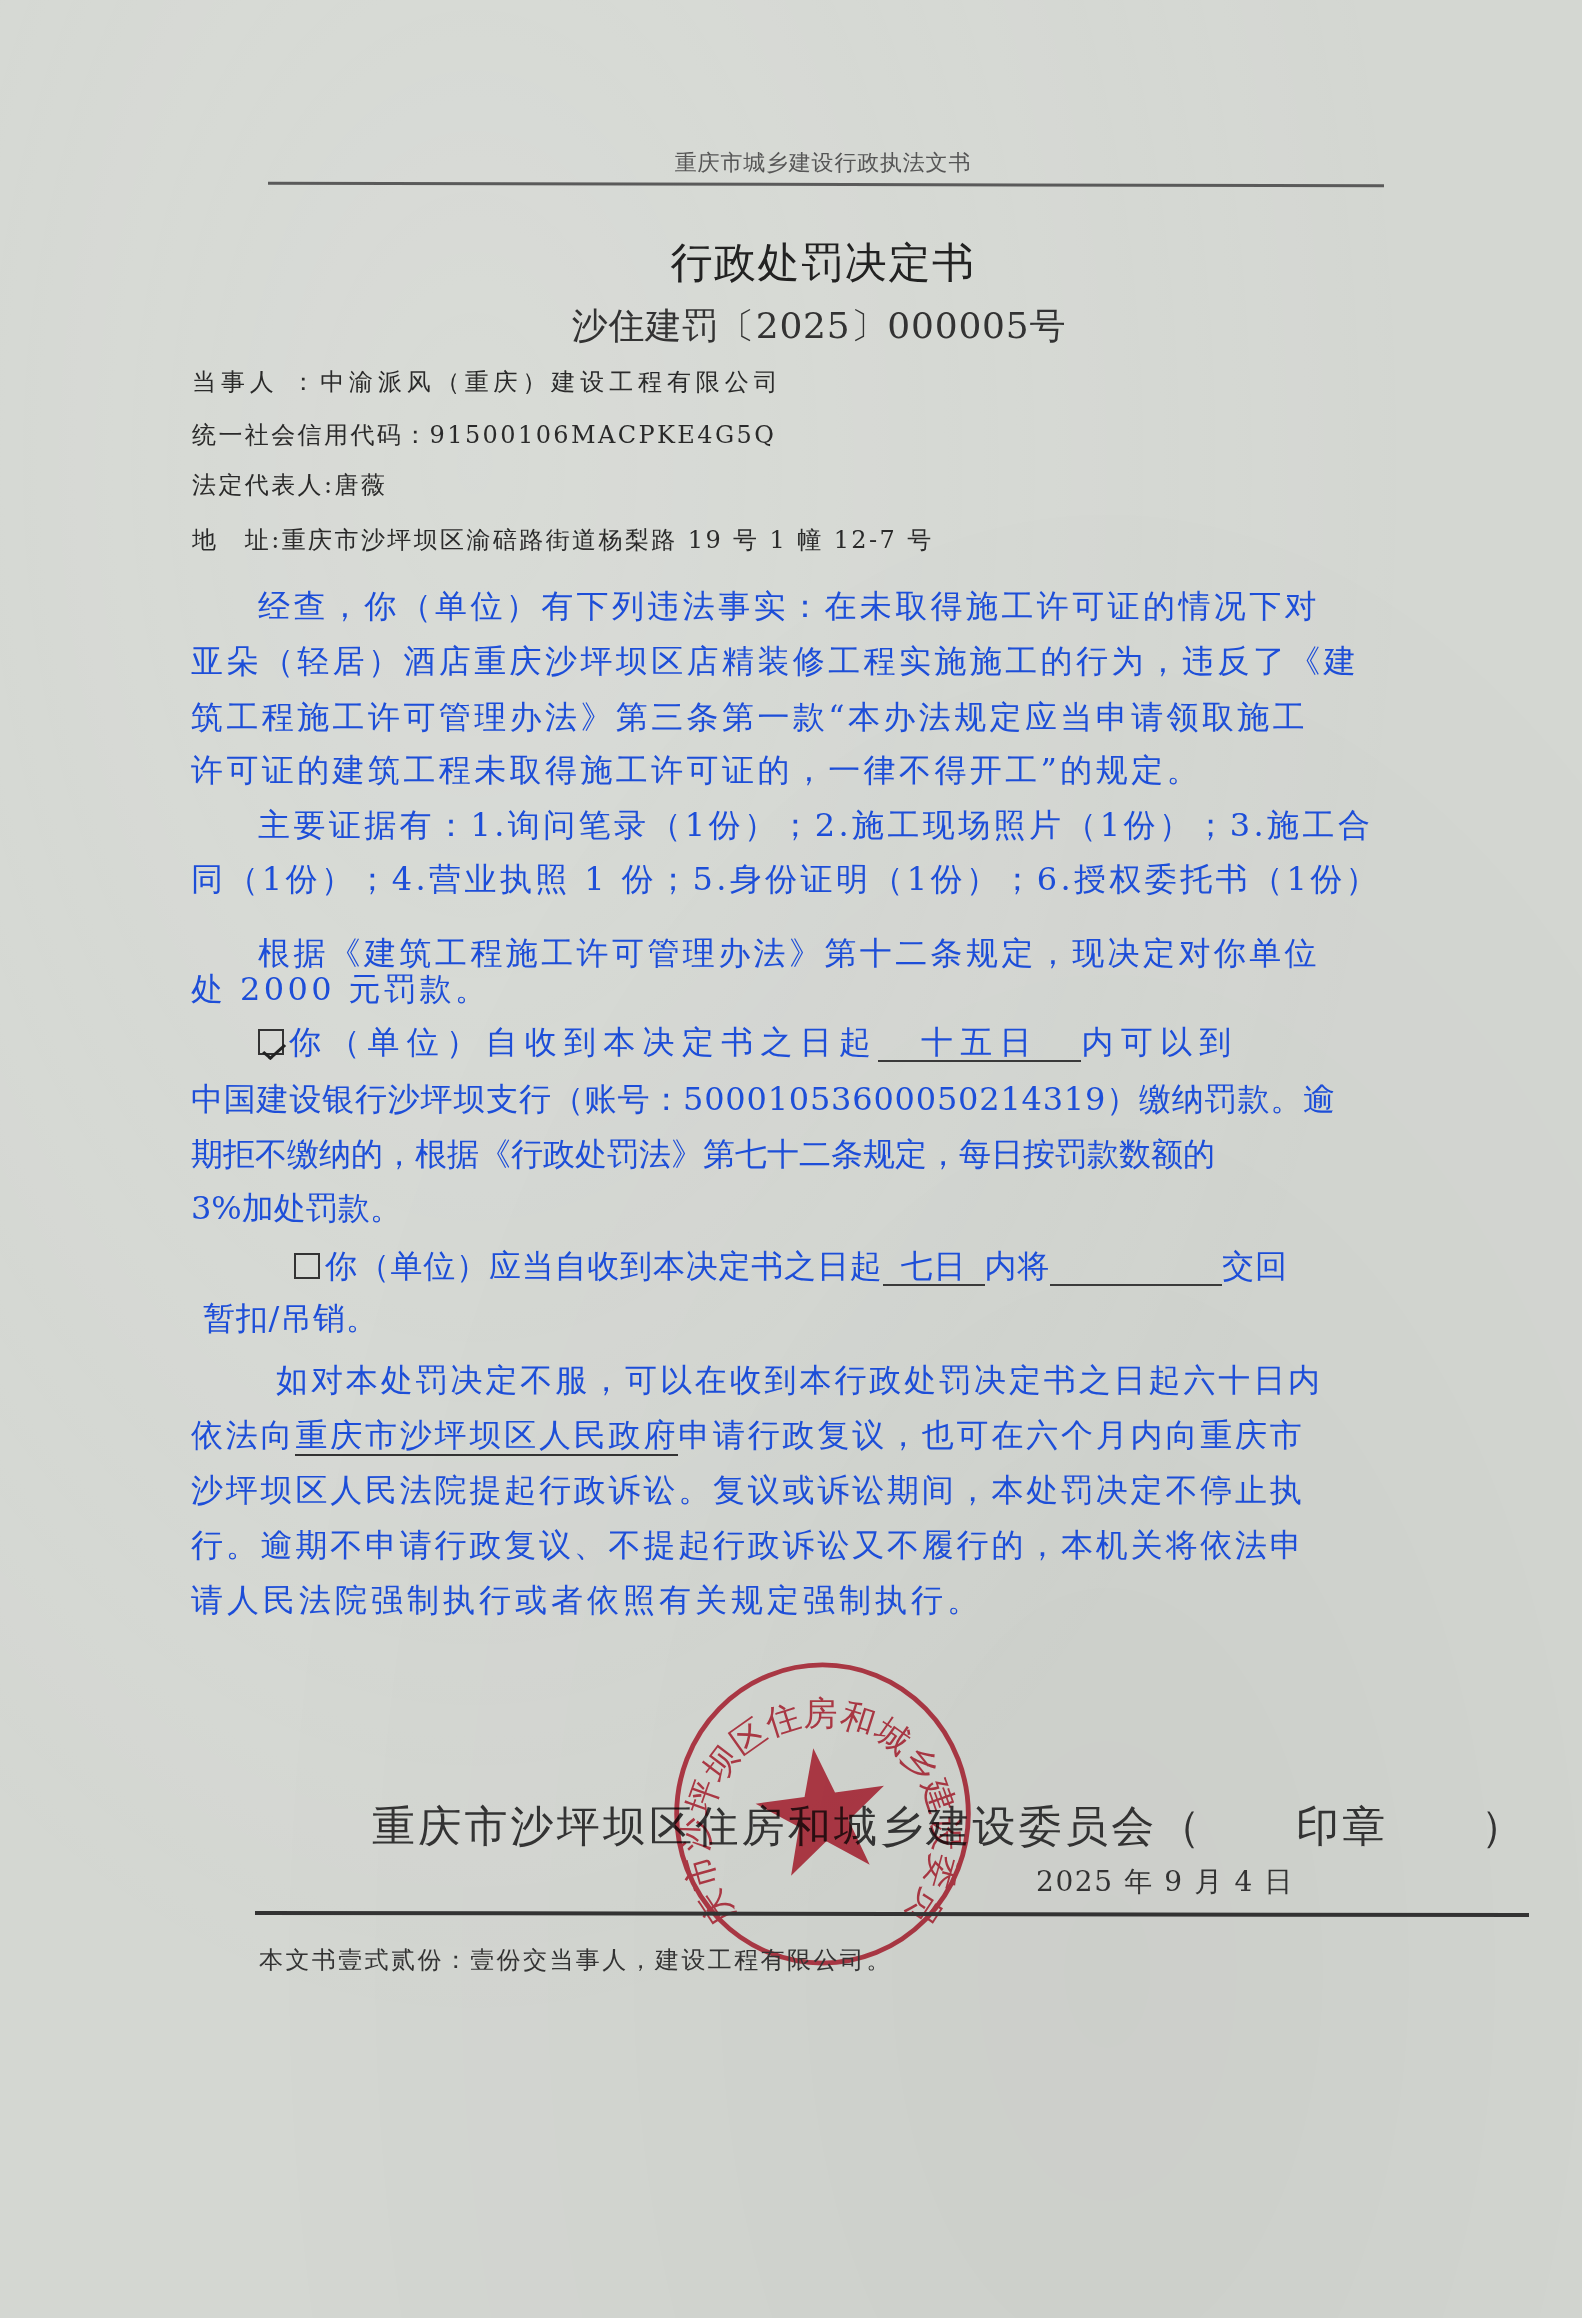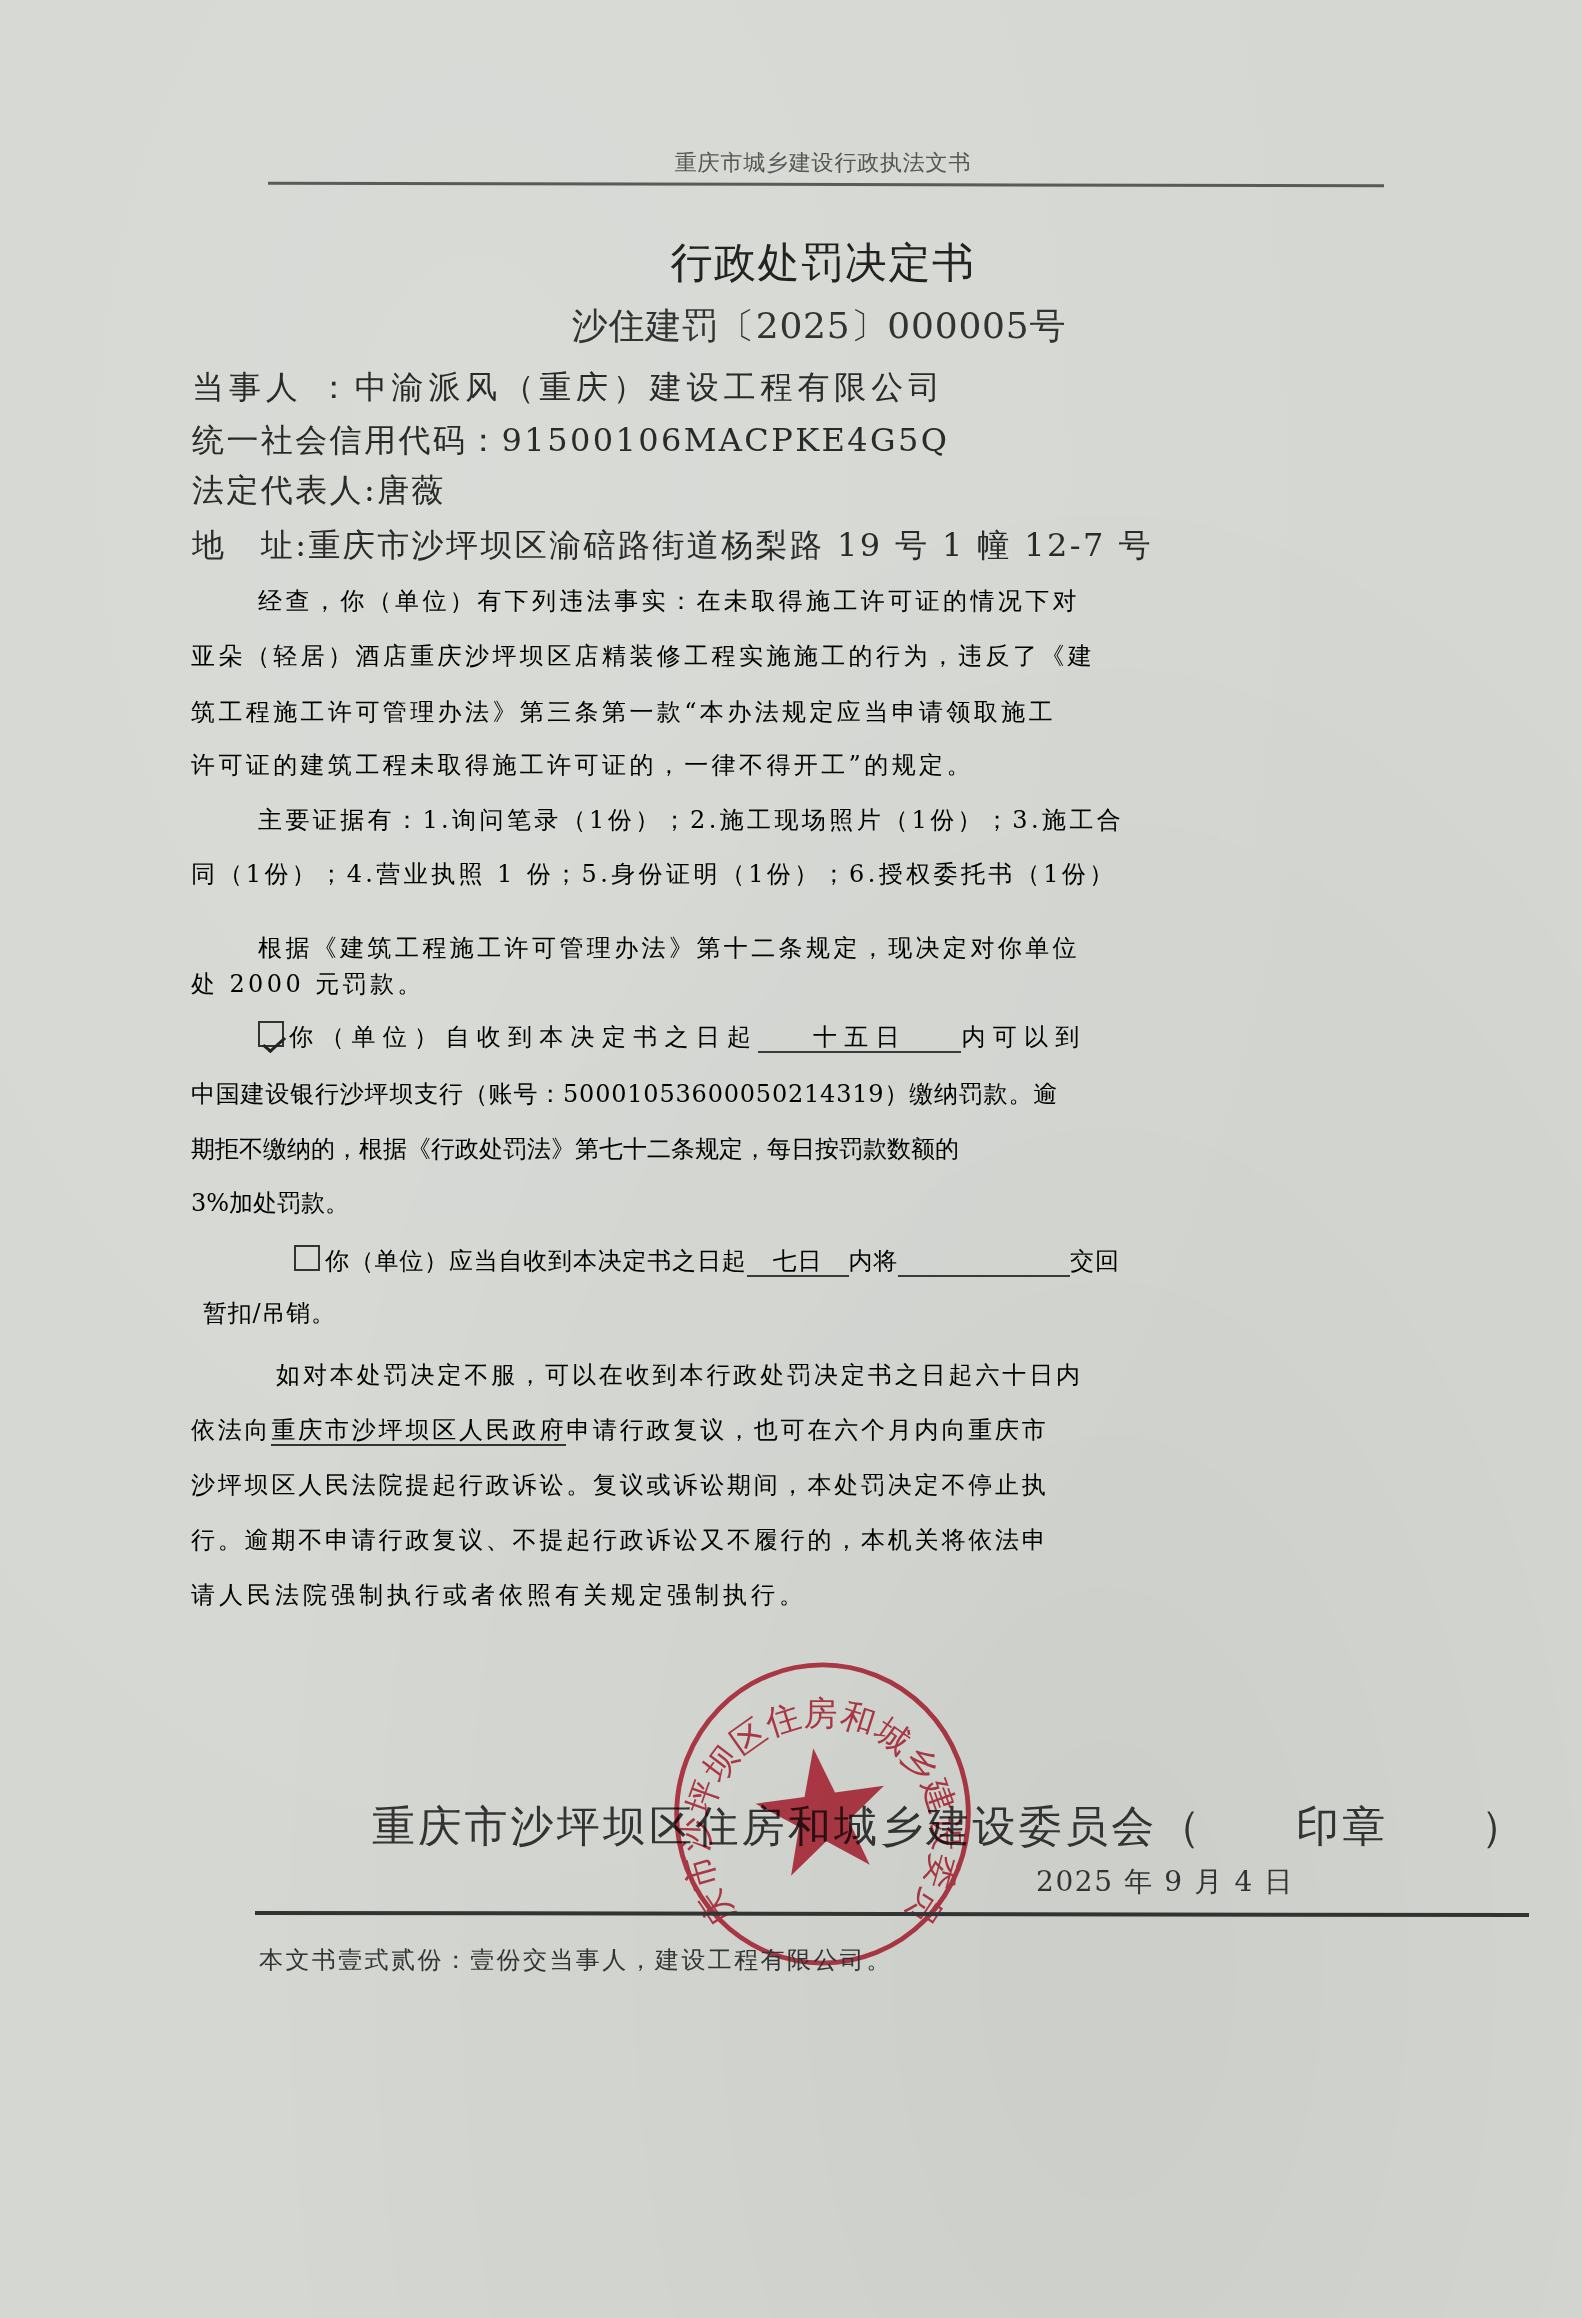--- a/index.html
+++ b/index.html
@@ -42,25 +42,25 @@
   .doc-number {
     left: 0; width: 1638px; top: 302px;
     text-align: center;
     font-size: 36px;
     color: #333;
     letter-spacing: 0.8px;
   }
 
   .line {
     left: 192px;
-    font-size: 32px;
+    font-size: 24px;
     color: #2a2a2a;
     letter-spacing: 2.4px;
   }
-  .para-line { left: 191px; font-size: 24px; color: #000000; letter-spacing: 3.4px; }
+  .para-line { left: 191px; font-size: 32px; color: #1d4ed8; letter-spacing: 3.4px; }
   .indent { left: 258px; }
 
   .blank {
     display: inline-block;
     border-bottom: 2.4px solid #3a3a3a;
     text-align: center;
     line-height: 1.05;
   }
   .underline-text {
     border-bottom: 2.4px solid #333;

